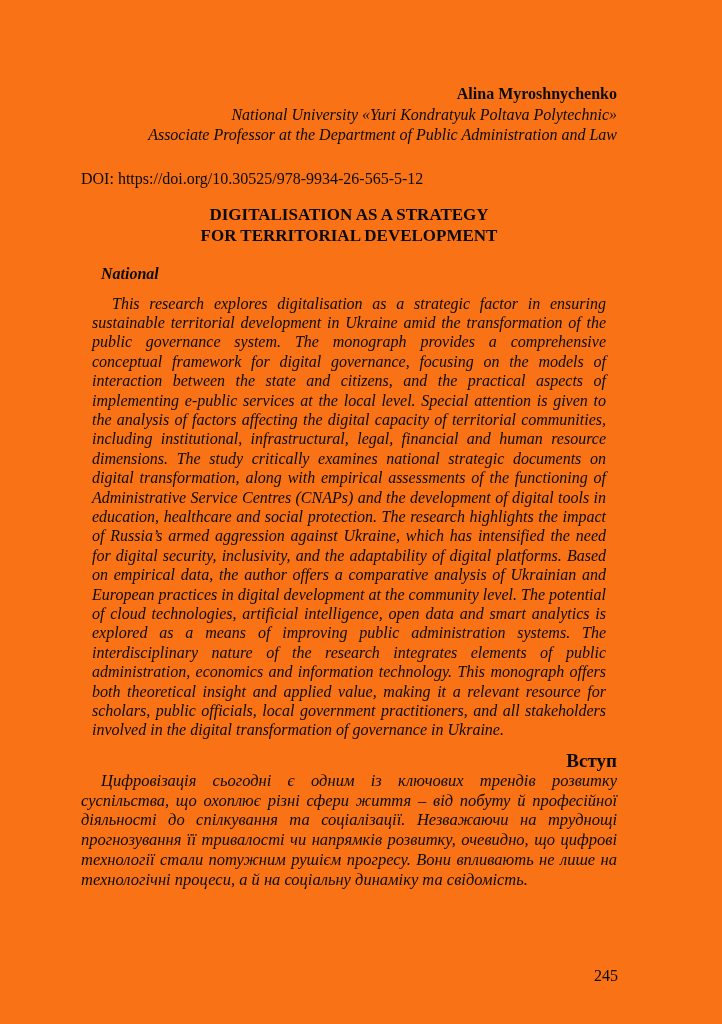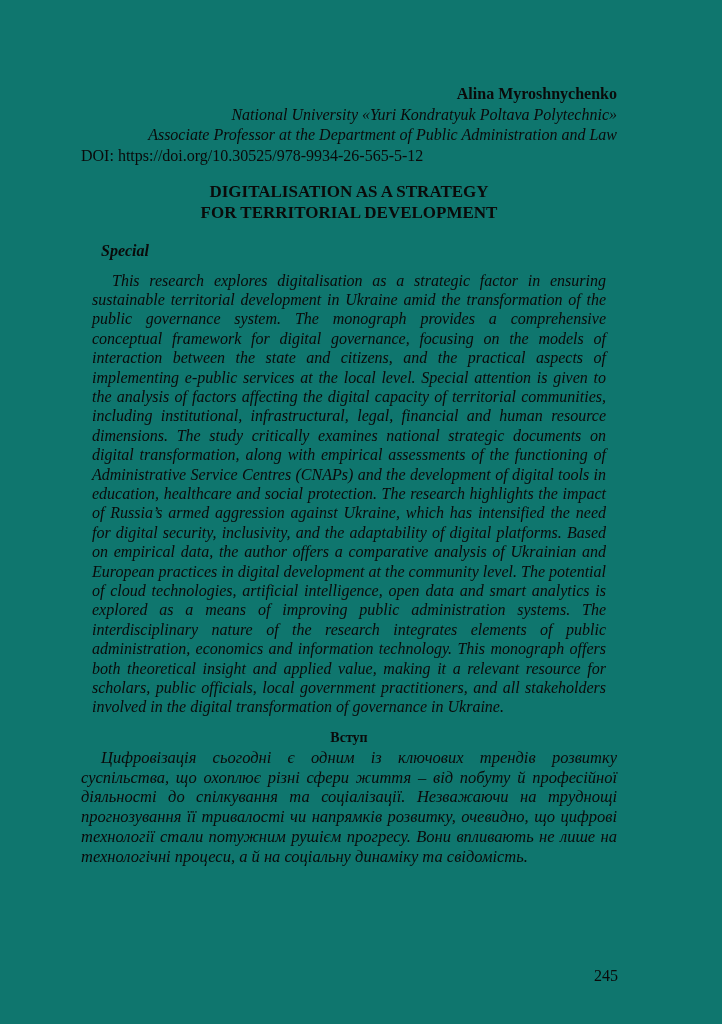--- a/index.html
+++ b/index.html
@@ -4,21 +4,21 @@
 <style>
   html, body {
     margin: 0;
     padding: 0;
     background: #ffffff;
   }
   .page {
     position: relative;
     width: 722px;
     height: 1024px;
-    background: #0f766e;
+    background: #f97316;
     font-family: "Liberation Serif", "DejaVu Serif", serif;
     color: #0a0a0a;
     overflow: hidden;
   }
   .content {
     position: absolute;
     left: 81px;
     top: 84px;
     width: 536px;
   }
@@ -26,20 +26,21 @@
     text-align: right;
     font-style: italic;
     font-size: 16px;
     line-height: 20.5px;
   }
   .author-name {
     font-style: normal;
     font-weight: bold;
   }
   .doi {
+    margin-top: 23px;
     font-size: 16px;
     line-height: 20px;
     text-align: left;
   }
   .title {
     margin-top: 15px;
     text-align: center;
     font-weight: bold;
     font-size: 17px;
     line-height: 21px;
@@ -55,23 +56,23 @@
   .summary-body {
     margin: 11px;
     text-align: justify;
     font-style: italic;
     font-size: 16px;
     line-height: 19.4px;
     text-indent: 20px;
   }
   .intro-heading {
     margin-top: 6px;
-    text-align: center;
+    text-align: right;
     font-weight: bold;
-    font-size: 14px;
+    font-size: 19px;
     line-height: 20px;
   }
   .intro-body {
     margin: 0;
     text-align: justify;
     font-size: 16.5px;
     line-height: 19.8px;
     text-indent: 20px;
     font-style: italic;
   }
@@ -95,21 +96,21 @@
       <div class="author-line">Associate Professor at the Department of Public Administration and Law</div>
     </div>
 
     <div class="doi">DOI: https://doi.org/10.30525/978-9934-26-565-5-12</div>
 
     <div class="title">
       <div>DIGITALISATION AS A STRATEGY</div>
       <div>FOR TERRITORIAL DEVELOPMENT</div>
     </div>
 
-    <div class="summary-heading">Special</div>
+    <div class="summary-heading">National</div>
     <p class="summary-body">This research explores digitalisation as a strategic factor in ensuring sustainable territorial development in Ukraine amid the transformation of the public governance system. The monograph provides a comprehensive conceptual framework for digital governance, focusing on the models of interaction between the state and citizens, and the practical aspects of implementing e-public services at the local level. Special attention is given to the analysis of factors affecting the digital capacity of territorial communities, including institutional, infrastructural, legal, financial and human resource dimensions. The study critically examines national strategic documents on digital transformation, along with empirical assessments of the functioning of Administrative Service Centres (CNAPs) and the development of digital tools in education, healthcare and social protection. The research highlights the impact of Russia’s armed aggression against Ukraine, which has intensified the need for digital security, inclusivity, and the adaptability of digital platforms. Based on empirical data, the author offers a comparative analysis of Ukrainian and European practices in digital development at the community level. The potential of cloud technologies, artificial intelligence, open data and smart analytics is explored as a means of improving public administration systems. The interdisciplinary nature of the research integrates elements of public administration, economics and information technology. This monograph offers both theoretical insight and applied value, making it a relevant resource for scholars, public officials, local government practitioners, and all stakeholders involved in the digital transformation of governance in Ukraine.</p>
 
     <div class="intro-heading">Вступ</div>
     <p class="intro-body">Цифровізація сьогодні є одним із ключових трендів розвитку суспільства, що охоплює різні сфери життя – від побуту й професійної діяльності до спілкування та соціалізації. Незважаючи на труднощі прогнозування її тривалості чи напрямків розвитку, очевидно, що цифрові технології стали потужним рушієм прогресу. Вони впливають не лише на технологічні процеси, а й на соціальну динаміку та свідомість.</p>
 
   </div>
 
   <div class="page-number">245</div>
 </div>
 

